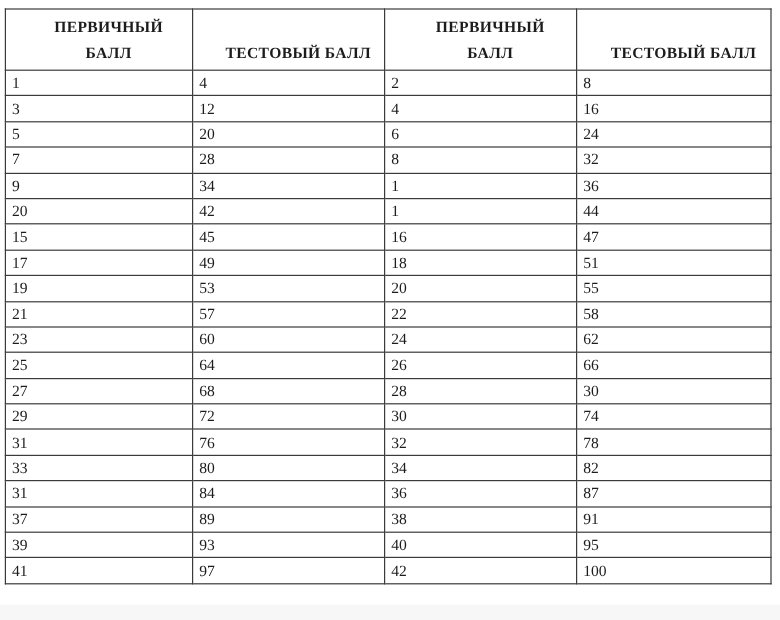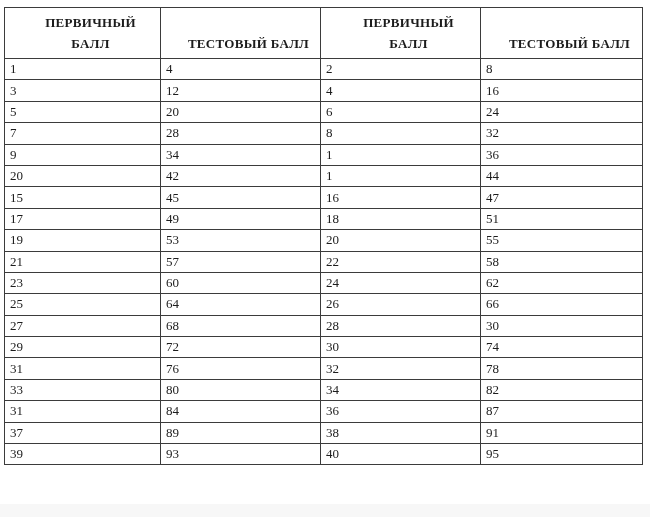--- a/index.html
+++ b/index.html
@@ -199,18 +199,24 @@
           <td>89</td>
           <td>38</td>
           <td>91</td>
         </tr>
         <tr>
           <td>39</td>
           <td>93</td>
           <td>40</td>
           <td>95</td>
         </tr>
+        <tr>
+          <td>41</td>
+          <td>97</td>
+          <td>42</td>
+          <td>100</td>
+        </tr>
       </tbody>
   </table>
 
   <div class="below-strip"></div>
 
 </div>
 
 </body></html>

